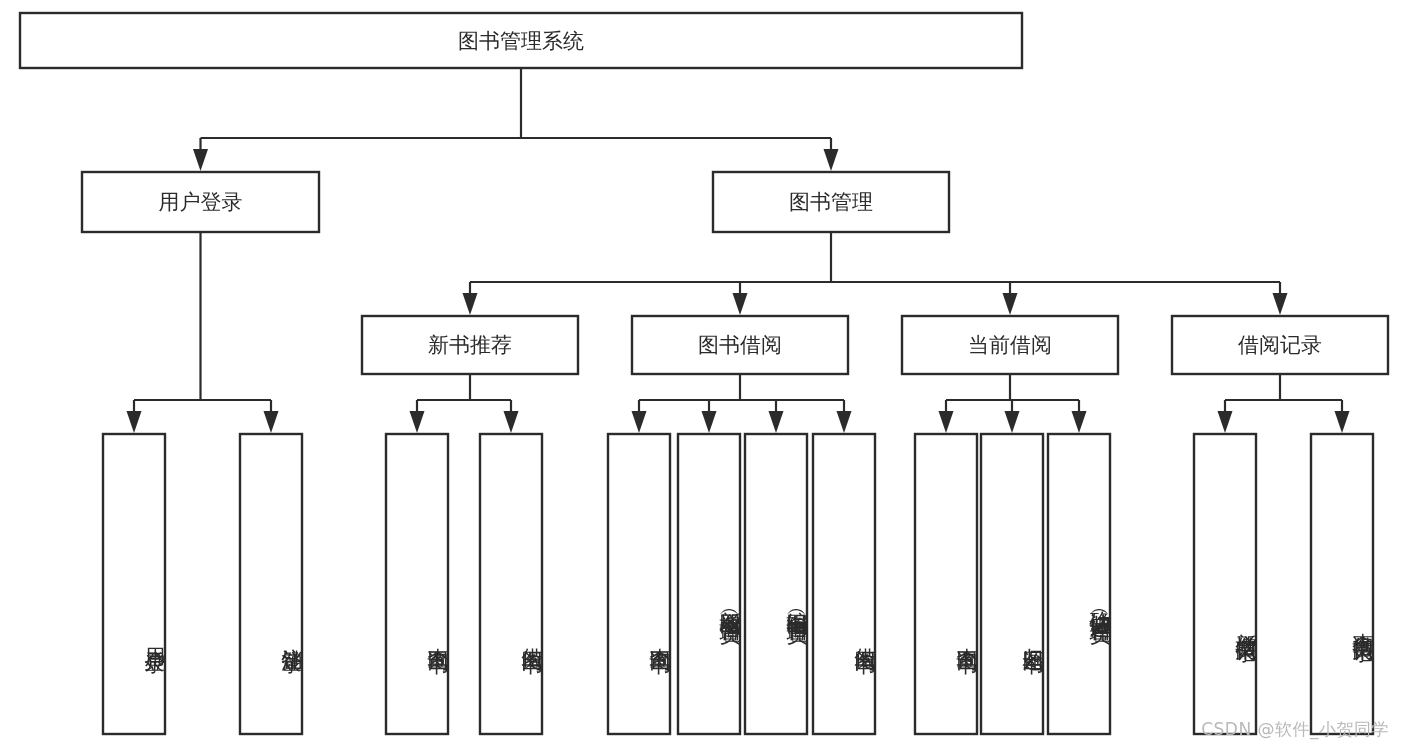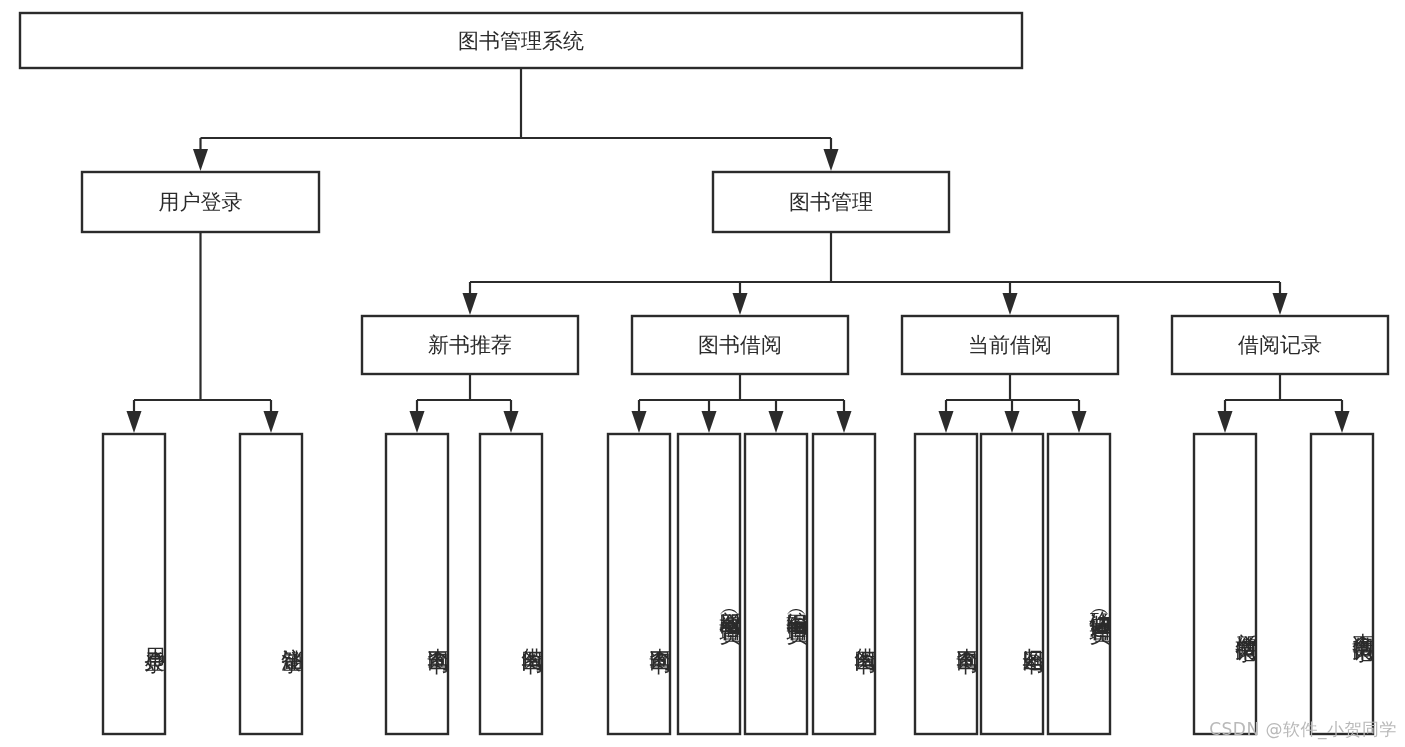--- a/index.html
+++ b/index.html
@@ -56,21 +56,21 @@
     letter-spacing: 2px;
     line-height: 1;
     display: flex;
     align-items: flex-start;
     justify-content: center;
     white-space: nowrap;
     pointer-events: none;
   }
   .watermark {
     position: absolute;
-    right: 8px;
+    right: 16px;
     bottom: 6px;
     font-family: "DejaVu Sans", "Liberation Sans", sans-serif;
     font-size: 17px;
     color: #b9b9b9;
     letter-spacing: 0.5px;
     white-space: nowrap;
   }
 </style>
 </head>
 <body>

